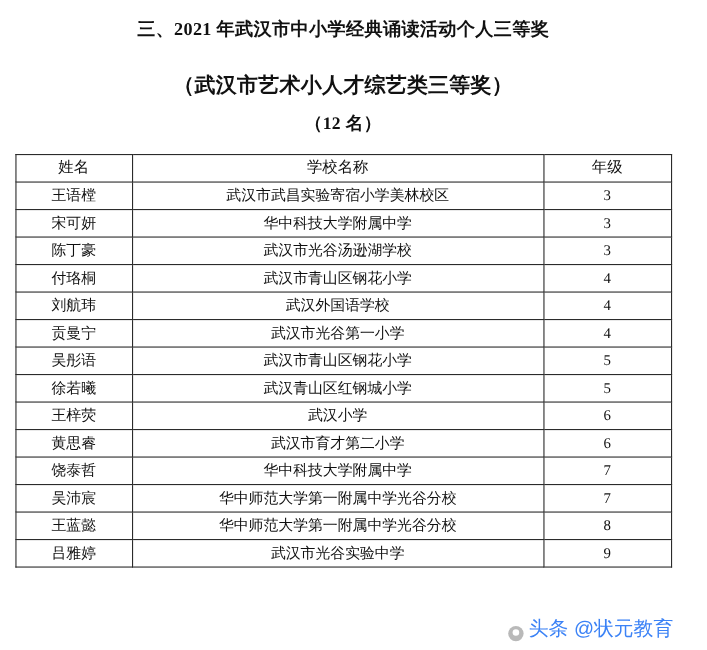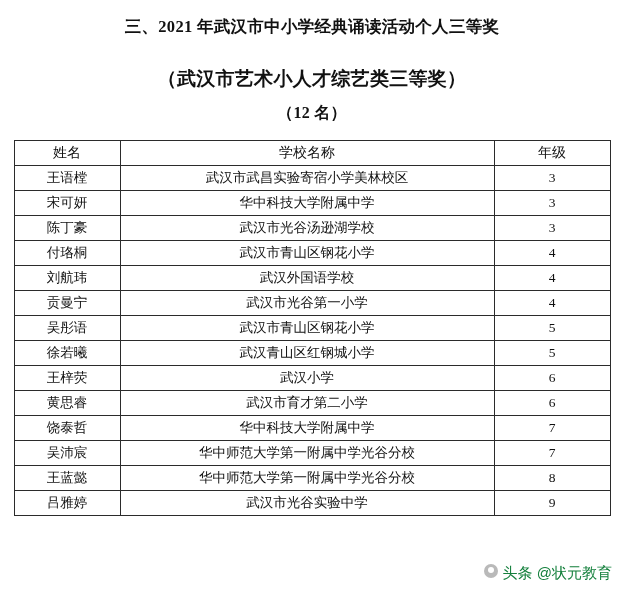--- a/index.html
+++ b/index.html
@@ -65,24 +65,24 @@
   }
   col.c-name { width: 106px; }
   col.c-school { width: 374px; }
   col.c-grade { width: 116px; }
 
   .watermark {
     position: absolute;
     right: 12px;
     bottom: 8px;
     display: flex;
-    align-items: flex-start;
+    align-items: flex-end;
     gap: 5px;
-    color: #15803d;
-    font-size: 15px;
+    color: #3b82f6;
+    font-size: 18px;
     font-family: "Liberation Sans", sans-serif;
   }
   .wm-icon {
     width: 14px;
     height: 14px;
     border-radius: 50%;
     background: #b9b9b9;
     display: inline-block;
     position: relative;
   }

